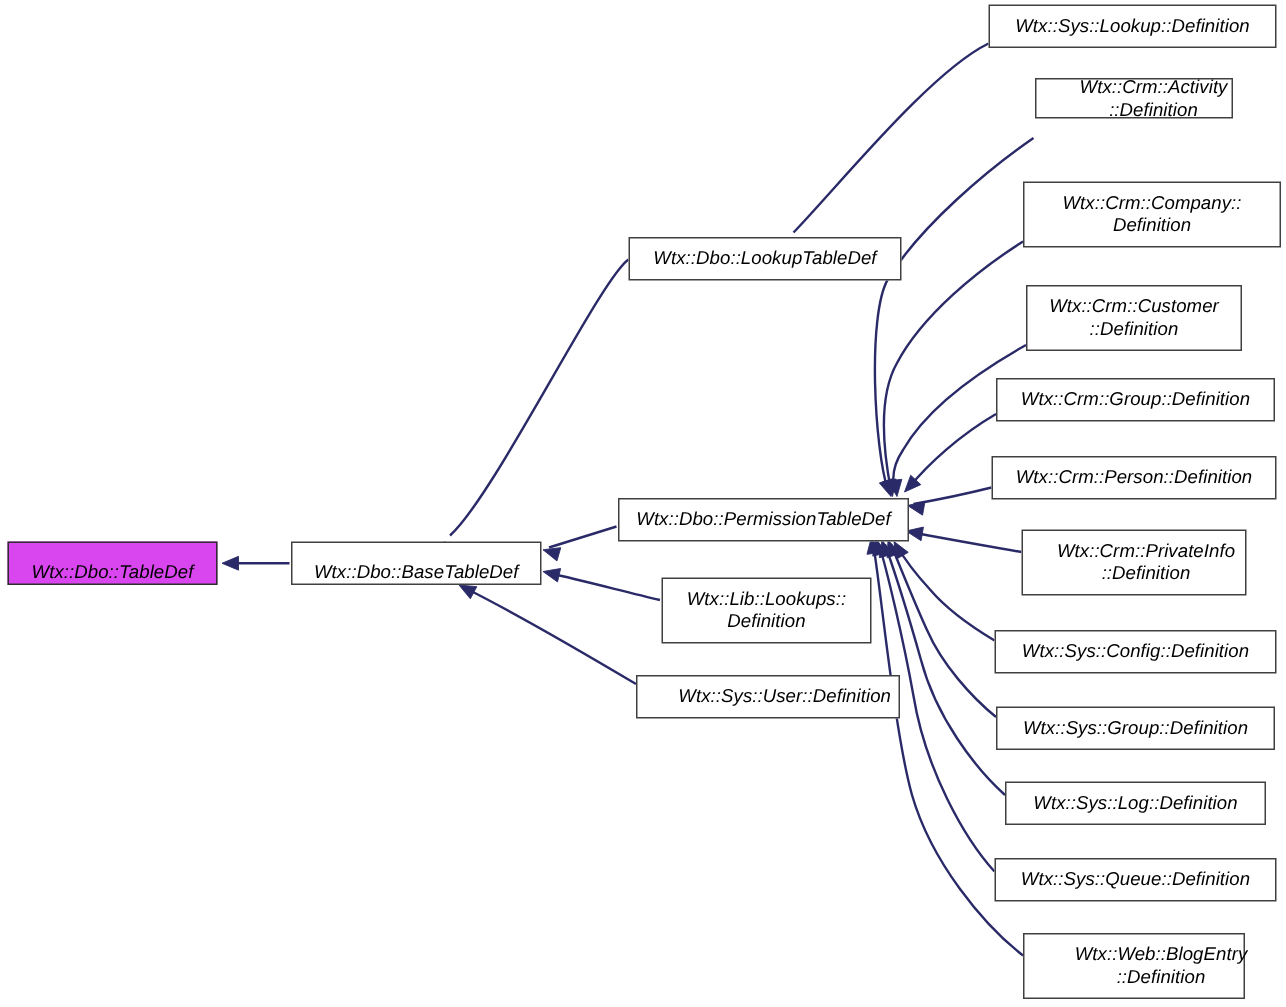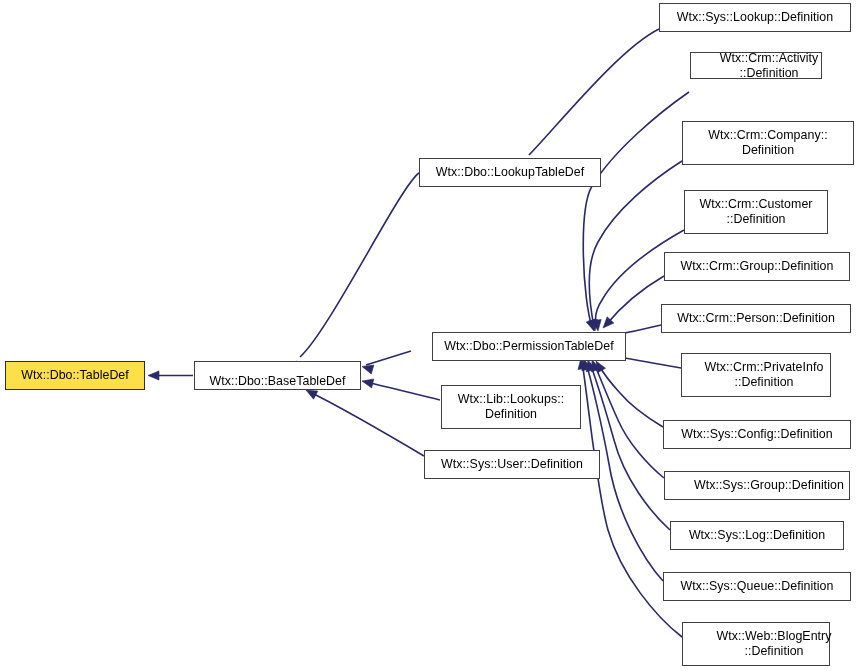--- a/index.html
+++ b/index.html
@@ -43,27 +43,29 @@
     justify-content: center;
     text-align: center;
     color: #000000;
     font-size: 12.4px;
     line-height: 15px;
     letter-spacing: 0.05px;
     white-space: pre-line;
     user-select: none;
   }
   .node-box.root {
-    background: #fde047;
+    background: #d946ef;
     border-color: #2e2e2e;
+    align-items: flex-end;
   }
   .node-label {
     display: block;
     padding: 0 5px;
     white-space: pre-line;
+    font-style: italic;
   }
 </style>
 </head>
 <body>
 
 <div id="graph-root">
 
   <svg id="graph-svg" viewBox="0 0 857 671" xmlns="http://www.w3.org/2000/svg">
     <g id="edge-paths">
         <path d="M 193,375.5 L 150,375.5" class="edge-path"></path>
@@ -102,36 +104,36 @@
         <polygon points="588,360 595.1245011924659,369.5604122692775 586.1977805107267,371.78609370879445" class="arrow-head"></polygon>
         <polygon points="584,359 590.7865075623708,368.80322983031016 581.7875496356198,370.7160173858336" class="arrow-head"></polygon>
         <polygon points="581,358 587.0861372267719,368.252752491741 577.9756709943496,369.5331450205736" class="arrow-head"></polygon>
       </g>
   </svg>
 
   <div id="nodes-layer">
       <div class="node-box root" style="left: 5px; top: 361px; width: 140px; height: 29px;"><span class="node-label">Wtx::Dbo::TableDef</span></div>
       <div class="node-box" style="left: 194px; top: 361px; width: 167px; height: 29px; align-items: flex-end;"><span class="node-label">Wtx::Dbo::BaseTableDef</span></div>
       <div class="node-box" style="left: 419px; top: 158px; width: 182px; height: 29px;"><span class="node-label">Wtx::Dbo::LookupTableDef</span></div>
-      <div class="node-box" style="left: 412px; top: 332px; width: 194px; height: 29px; margin-left: 20px;"><span class="node-label">Wtx::Dbo::PermissionTableDef</span></div>
+      <div class="node-box" style="left: 412px; top: 332px; width: 194px; height: 29px;"><span class="node-label">Wtx::Dbo::PermissionTableDef</span></div>
       <div class="node-box" style="left: 441px; top: 385px; width: 140px; height: 44px;"><span class="node-label">Wtx::Lib::Lookups::
 Definition</span></div>
-      <div class="node-box" style="left: 424px; top: 450px; width: 176px; height: 29px;"><span class="node-label">Wtx::Sys::User::Definition</span></div>
+      <div class="node-box" style="left: 424px; top: 450px; width: 176px; height: 29px; justify-content: flex-end;"><span class="node-label">Wtx::Sys::User::Definition</span></div>
       <div class="node-box" style="left: 659px; top: 3px; width: 192px; height: 29px;"><span class="node-label">Wtx::Sys::Lookup::Definition</span></div>
       <div class="node-box" style="left: 690px; top: 52px; width: 132px; height: 27px; padding-left: 26px;"><span class="node-label">Wtx::Crm::Activity
 ::Definition</span></div>
       <div class="node-box" style="left: 682px; top: 121px; width: 172px; height: 44px;"><span class="node-label">Wtx::Crm::Company::
 Definition</span></div>
       <div class="node-box" style="left: 684px; top: 190px; width: 144px; height: 44px;"><span class="node-label">Wtx::Crm::Customer
 ::Definition</span></div>
       <div class="node-box" style="left: 664px; top: 252px; width: 186px; height: 29px;"><span class="node-label">Wtx::Crm::Group::Definition</span></div>
       <div class="node-box" style="left: 661px; top: 304px; width: 190px; height: 29px;"><span class="node-label">Wtx::Crm::Person::Definition</span></div>
       <div class="node-box" style="left: 681px; top: 353px; width: 150px; height: 44px; padding-left: 16px;"><span class="node-label">Wtx::Crm::PrivateInfo
 ::Definition</span></div>
       <div class="node-box" style="left: 663px; top: 420px; width: 188px; height: 29px;"><span class="node-label">Wtx::Sys::Config::Definition</span></div>
-      <div class="node-box" style="left: 664px; top: 471px; width: 186px; height: 29px; justify-content: flex-end;"><span class="node-label">Wtx::Sys::Group::Definition</span></div>
+      <div class="node-box" style="left: 664px; top: 471px; width: 186px; height: 29px;"><span class="node-label">Wtx::Sys::Group::Definition</span></div>
       <div class="node-box" style="left: 670px; top: 521px; width: 174px; height: 29px;"><span class="node-label">Wtx::Sys::Log::Definition</span></div>
       <div class="node-box" style="left: 663px; top: 572px; width: 188px; height: 29px;"><span class="node-label">Wtx::Sys::Queue::Definition</span></div>
       <div class="node-box" style="left: 682px; top: 622px; width: 148px; height: 44px; padding-left: 36px;"><span class="node-label">Wtx::Web::BlogEntry
 ::Definition</span></div>
     </div>
 
 </div>
 
 </body></html>

